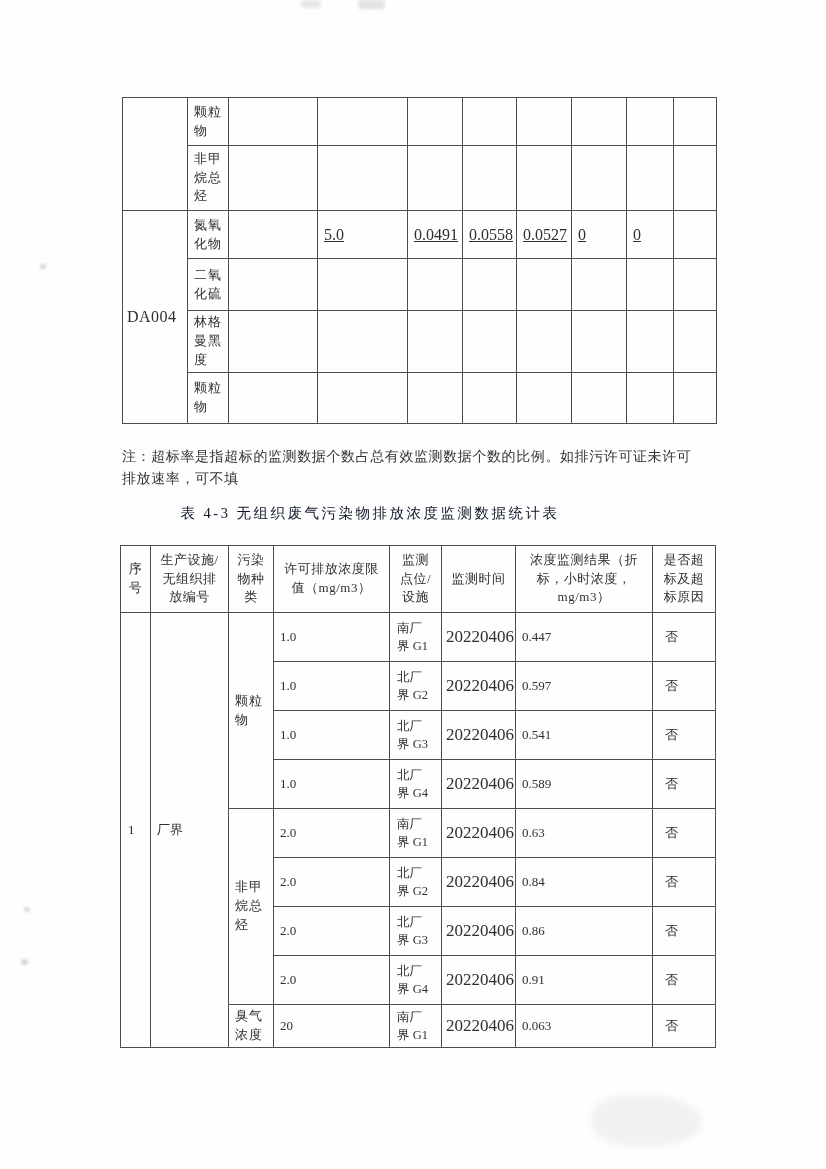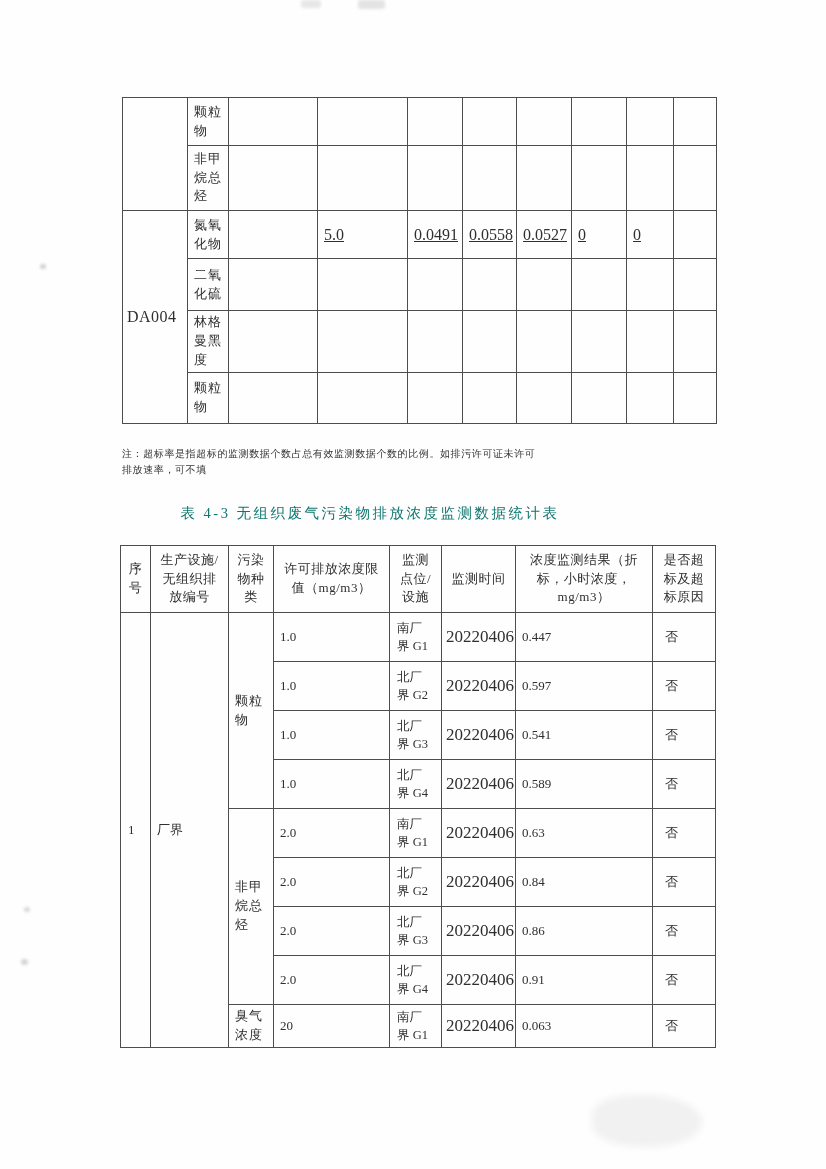--- a/index.html
+++ b/index.html
@@ -31,25 +31,25 @@
 
   
   .t1{left:122px;top:97px;}
   .t1 .label{padding-left:6px;letter-spacing:1px;}
   .t1 .outlet{padding-left:4px;font-size:16px;letter-spacing:0.5px;}
   .t1 .num{font-size:16px;padding-left:6px;text-decoration:underline;}
 
   
   .note{
     position:absolute;left:122px;top:446px;width:600px;
-    font-size:10px;line-height:1.55;letter-spacing:0.6px;white-space:pre-line;color:#333;
+    font-size:14px;line-height:1.55;letter-spacing:0.6px;white-space:pre-line;color:#333;
   }
   .t2-title{
     position:absolute;left:120px;top:504px;width:500px;
-    text-align:center;font-size:14.5px;letter-spacing:2.5px;color:#0f766e;
+    text-align:center;font-size:14.5px;letter-spacing:2.5px;color:#0f172a;
   }
 
   
   .t2{left:120px;top:545px;}
   .t2 th{text-align:center;padding:2px 2px;font-size:13px;letter-spacing:0.5px;}
   .t2 .seq{text-align:left;padding-left:7px;}
   .t2 .pol{letter-spacing:1px;}
   .t2 .time{font-size:17px;padding:2px 1px 2px 4px;letter-spacing:0;}
   .t2 .point{font-size:12.5px;padding-left:7px;}
   .t2 .exceed{padding-left:12px;}

